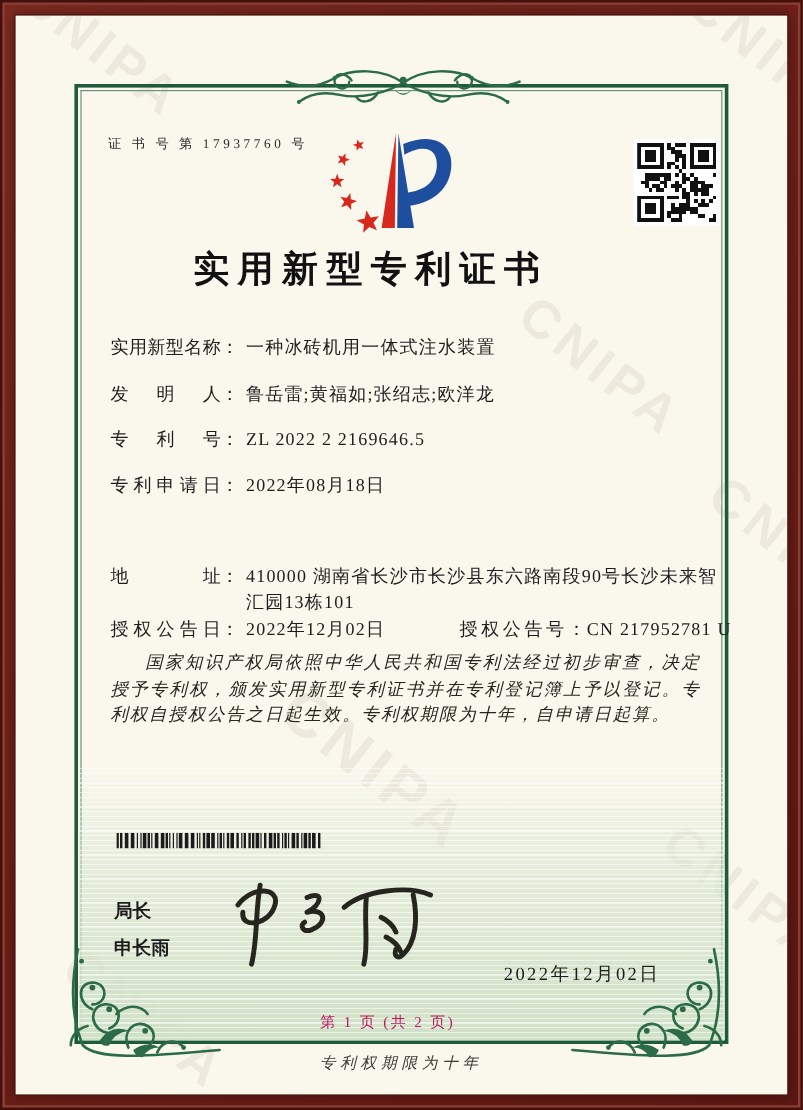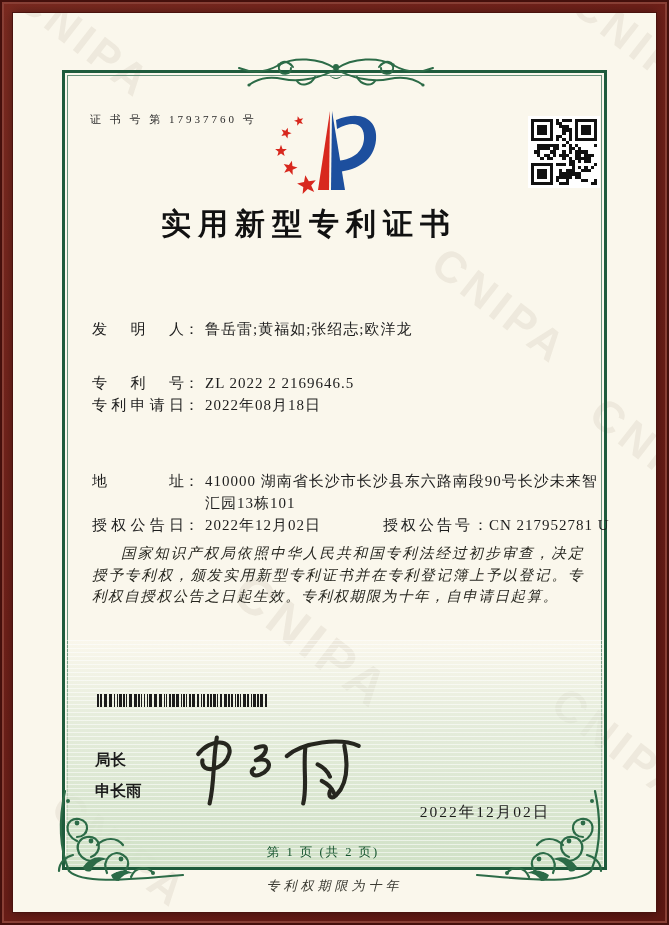--- a/index.html
+++ b/index.html
@@ -49,21 +49,21 @@
     letter-spacing:1.6px;text-align:justify;color:#26261f;font-style:italic;
   }
   .paras p{margin:0;text-indent:2em;}
   .barcode{position:absolute;left:84px;top:681px;width:172px;height:13px;}
   .signer{position:absolute;left:82px;top:731px;font-family:Liberation Serif, serif;
     font-size:15.5px;font-weight:600;color:#1c1c1c;line-height:31px;}
   .sig{position:absolute;left:175px;top:712px;width:180px;height:88px;}
   .issue-date{position:absolute;left:362px;top:789px;width:220px;text-align:center;
     font-size:15.5px;letter-spacing:2px;color:#1d1d1d;}
   .page-info{position:absolute;left:49px;top:831px;width:522px;text-align:center;
-    font-size:12.5px;letter-spacing:2px;color:#14532d;}
+    font-size:12.5px;letter-spacing:2px;color:#be185d;}
   .footer-note{position:absolute;left:49px;top:864px;width:545px;text-align:center;
     font-size:13px;letter-spacing:4px;color:#3a3a32;font-style:italic;}
   .orn{position:absolute;pointer-events:none;}
   .orn-top{left:218px;top:40px;width:210px;height:42px;}
   .orn-bl{left:34px;top:772px;width:140px;height:104px;}
   .orn-br{left:460px;top:772px;width:140px;height:104px;transform:scaleX(-1);}
 </style>
 </head>
 <body>
 
@@ -288,24 +288,27 @@
           <rect x="15" y="1" width="5" height="5" fill="#fff"></rect>
           <rect x="16" y="2" width="3" height="3" fill="#111"></rect>
           <rect x="0" y="14" width="7" height="7" fill="#111"></rect>
           <rect x="1" y="15" width="5" height="5" fill="#fff"></rect>
           <rect x="2" y="16" width="3" height="3" fill="#111"></rect>
         </svg>
     </div>
 
     <div class="title">实用新型专利证书</div>
 
+    <div class="frow" style="left:79px;top:266px">
+      <span class="flabel">实用新型名称</span><span class="fcolon">：</span><span class="fvalue">一种冰砖机用一体式注水装置</span>
+    </div>
     <div class="frow" style="left:79px;top:305px">
       <span class="flabel">发明人</span><span class="fcolon">：</span><span class="fvalue">鲁岳雷;黄福如;张绍志;欧洋龙</span>
     </div>
-    <div class="frow" style="left:79px;top:359px">
+    <div class="frow" style="left:79px;top:343px">
       <span class="flabel">专利号</span><span class="fcolon">：</span><span class="fvalue">ZL 2022 2 2169646.5</span>
     </div>
     <div class="frow" style="left:79px;top:381px">
       <span class="flabel">专利申请日</span><span class="fcolon">：</span><span class="fvalue">2022年08月18日</span>
     </div>
     <div class="frow" style="left:79px;top:457px">
       <span class="flabel">地址</span><span class="fcolon">：</span><span class="fvalue">410000 湖南省长沙市长沙县东六路南段90号长沙未来智汇园13栋101</span>
     </div>
     <div class="frow" style="left:79px;top:501px">
       <span class="flabel">授权公告日</span><span class="fcolon">：</span><span class="fvalue">2022年12月02日</span><span class="fvalue grant-no"><span class="glabel">授权公告号</span><span>：</span><span>CN 217952781 U</span></span>

